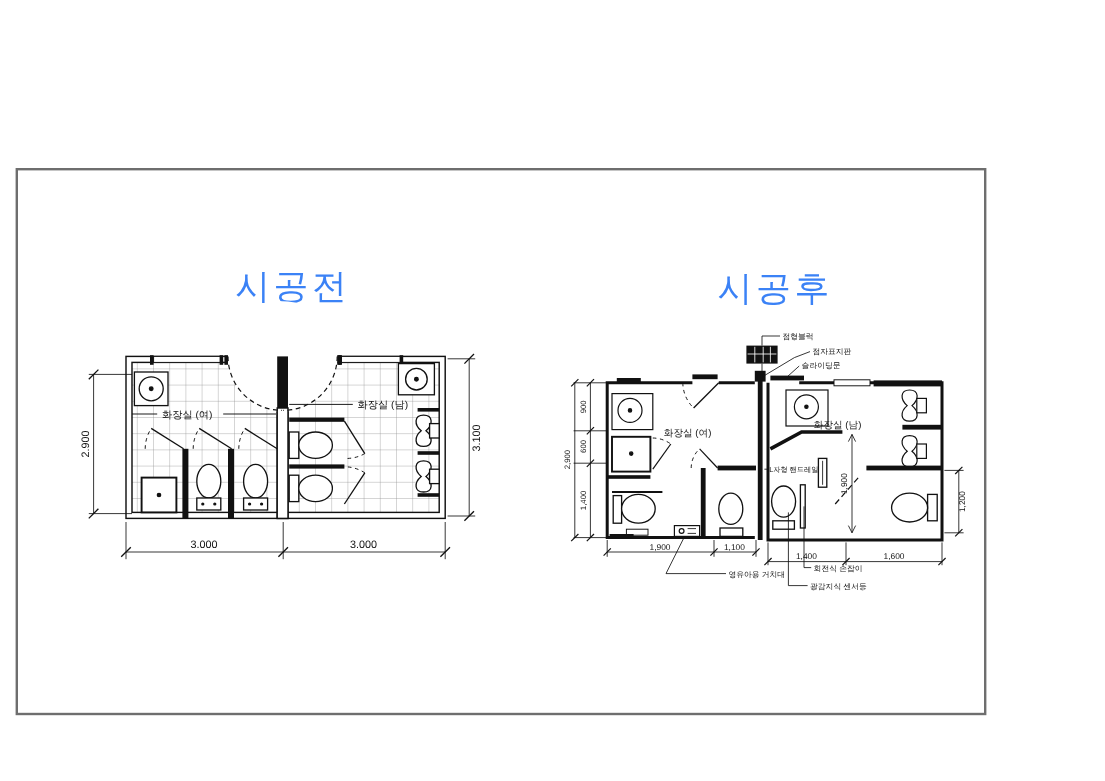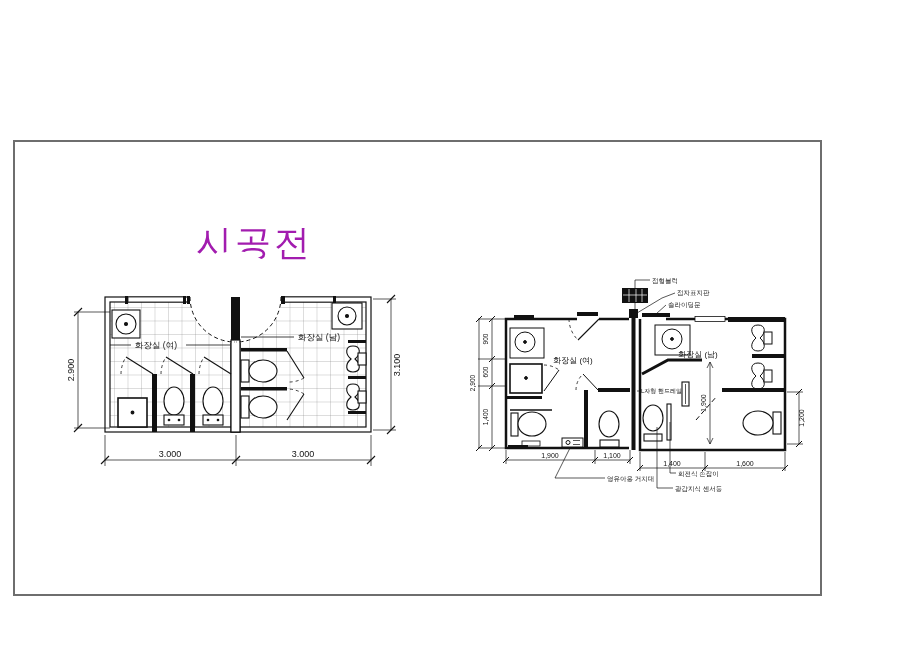--- a/index.html
+++ b/index.html
@@ -1,33 +1,34 @@
 <!DOCTYPE html>
 <html><head>
 <meta charset="utf-8">
 <style>
   html,body{margin:0;padding:0;background:#fff;}
   #page{position:relative;width:921px;height:651px;background:#fff;overflow:hidden;
         font-family:"Liberation Sans", sans-serif;color:#1a1a1a;}
   #frame{position:absolute;left:13px;top:140px;width:805px;height:452px;
          border:2px solid #6e6e6e;background:#fff;}
-  .plan-title{position:absolute;font-size:36px;letter-spacing:3px;color:#a21caf;
+  .plan-title{position:absolute;font-size:29px;letter-spacing:3px;color:#3b82f6;
               font-family:"Liberation Sans",sans-serif;}
   #title-before{left:196px;top:219px;}
   #title-after{left:598px;top:221px;}
   svg{position:absolute;overflow:visible;}
   svg text{font-family:"Liberation Sans",sans-serif;fill:#111;stroke:none;}
 </style>
 </head>
 <body>
 
 <div id="page">
   <div id="frame"></div>
 
   <div id="title-before" class="plan-title">시공전</div>
+  <div id="title-after" class="plan-title">시공후</div>
 
   <svg style="left:60px;top:280px" width="350" height="200" viewBox="0 0 350 200">
     <defs>
       <pattern id="tile" width="13.5" height="13.5" patternUnits="userSpaceOnUse">
         <path d="M13.5 0H0V13.5" fill="none" stroke="#8c8c8c" stroke-width="0.6"></path>
       </pattern>
     </defs>
 
     <rect x="50" y="22" width="121" height="125" fill="url(#tile)"></rect>
     <rect x="180" y="22" width="126" height="125" fill="url(#tile)"></rect>

